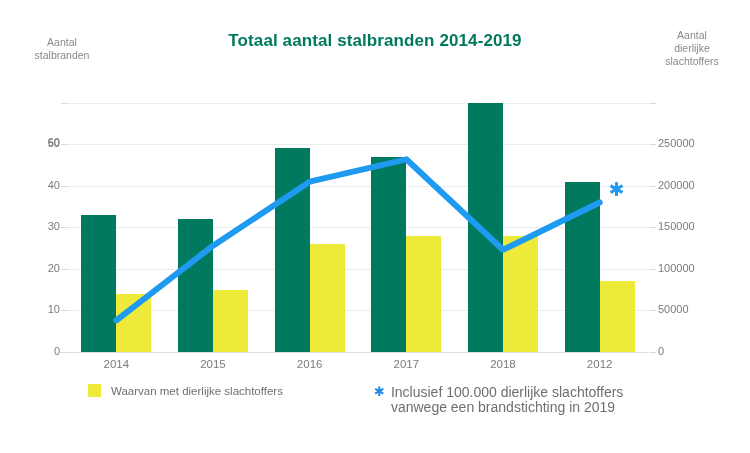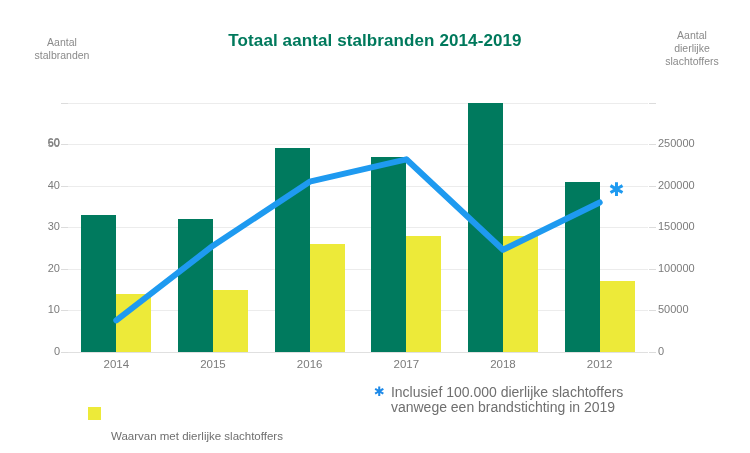--- a/index.html
+++ b/index.html
@@ -127,21 +127,20 @@
     height: 13px;
     margin-right: 10px;
     flex: 0 0 auto;
   }
   .legend-swatch.yellow { background: #edea39; }
   .legend-swatch.blue   { background: #1e8ae8; }
   .legend-label {
     font-size: 11.5px;
     color: #6f6f6f;
     white-space: nowrap;
-    margin-top: 46px;
   }
 
   .footnote {
     position: absolute;
     left: 374px;
     top: 385px;
     display: flex;
     align-items: flex-start;
   }
   .footnote-star {

